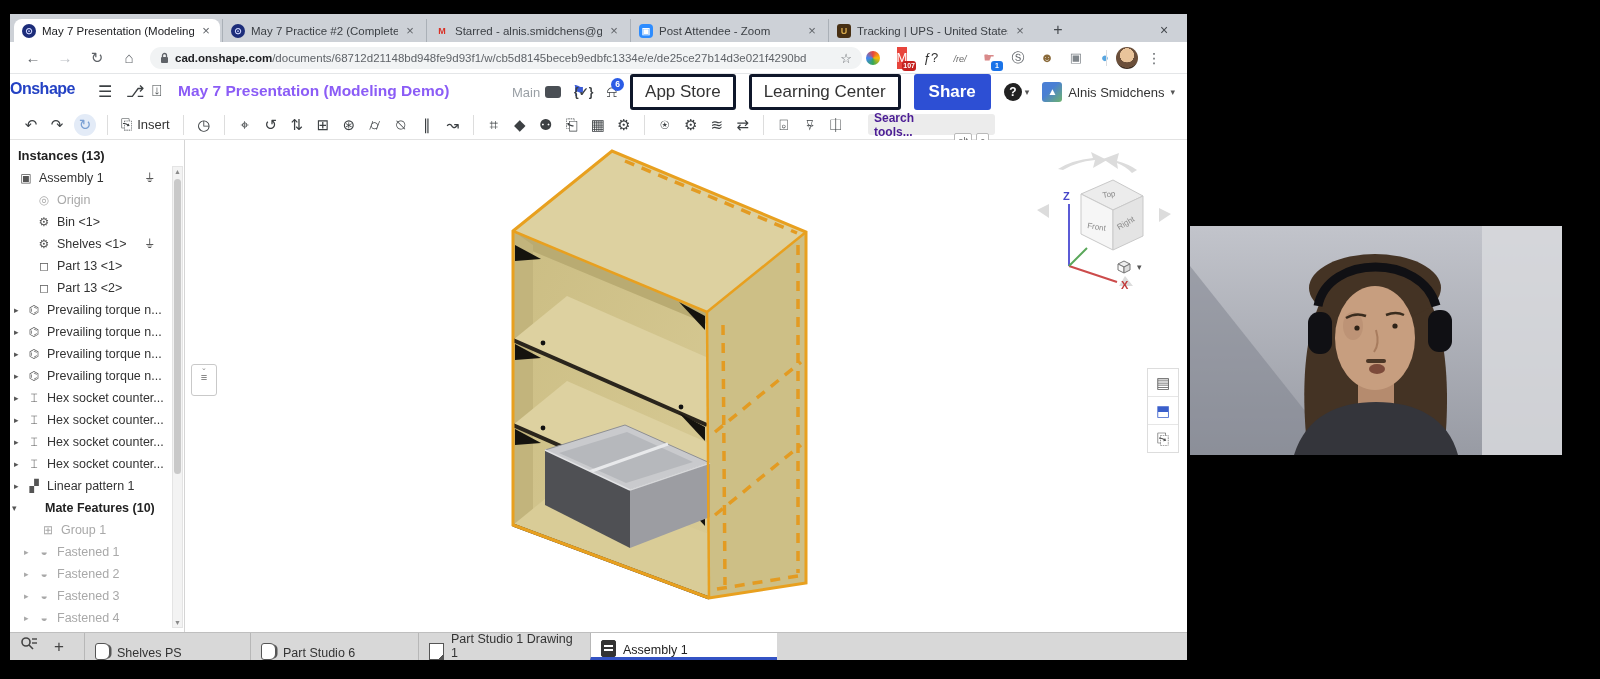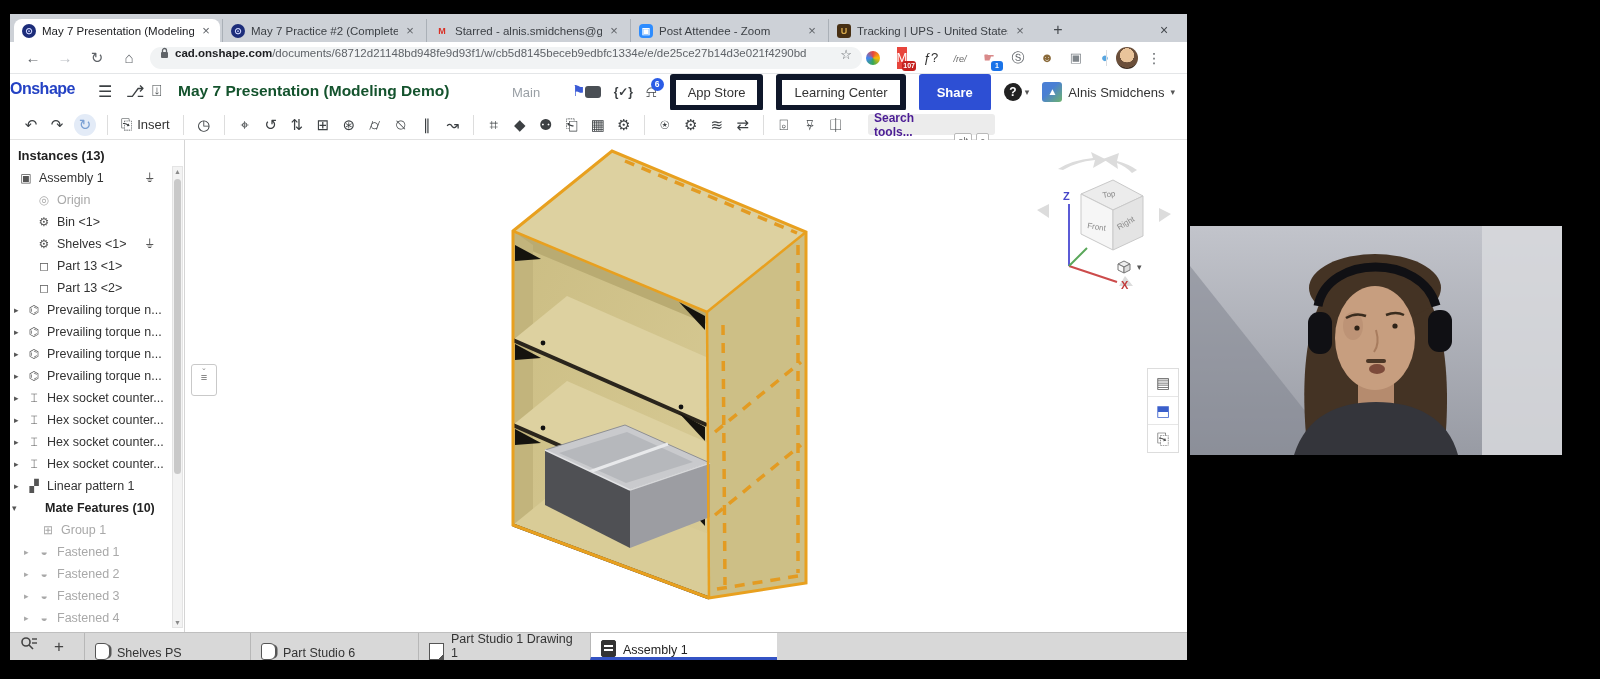--- a/index.html
+++ b/index.html
@@ -21,21 +21,21 @@
   .winclose{position:absolute;left:1142px;top:5px;width:24px;height:23px;text-align:center;
           font-size:14px;color:#45494e;line-height:22px;}
 
   
   .navbar{position:absolute;left:0;top:28px;width:1177px;height:32px;background:#fff;
           border-bottom:1px solid #e4e6e8;box-sizing:border-box;}
   .navico{position:absolute;top:5px;width:22px;height:22px;text-align:center;line-height:22px;
           font-size:15px;color:#5f6368;}
   .navico.dis{color:#bdc1c6;}
   .urlpill{position:absolute;left:140px;top:5px;width:712px;height:22px;background:#f1f3f4;
-           border-radius:11px;display:flex;align-items:flex-start;padding:0 10px;box-sizing:border-box;gap:6px;}
+           border-radius:11px;display:flex;align-items:center;padding:0 10px;box-sizing:border-box;gap:6px;}
   .lock{flex:0 0 auto;}
   .urltxt{font-size:11.5px;white-space:nowrap;overflow:hidden;}
   .urltxt .dom{color:#202124;font-weight:bold;}
   .urltxt .path{color:#5f6368;font-weight:normal;}
   .urlstar{margin-left:auto;color:#5f6368;font-size:13px;}
   .extrow{position:absolute;left:852px;top:5px;height:22px;display:flex;align-items:center;gap:7px;}
   .ext{position:relative;width:22px;height:22px;text-align:center;line-height:22px;font-size:13px;}
   .ext .g{display:inline-block;}
   .ext.rainbow .g{width:14px;height:14px;border-radius:50%;margin-top:4px;
      background:conic-gradient(#e8453c,#fbbc05,#34a853,#4285f4,#e8453c);color:transparent;}
@@ -44,31 +44,31 @@
      color:#fff;font-size:7px;line-height:10px;padding:0 1px;font-weight:bold;}
   .chravatar{width:22px;height:22px;border-radius:50%;
      background:radial-gradient(circle at 50% 38%,#e9c49b 0 40%,#6b4f3a 41% 70%,#3c2d22 71%);}
   .menudots{font-size:14px;color:#5f6368;}
   .extdiv{width:1px;height:16px;background:#dadce0;}
 
   
   .osheader{position:absolute;left:0;top:60px;width:1177px;height:36px;background:#fff;}
   .oslogo{position:absolute;left:0;top:6px;font-size:16px;font-weight:bold;color:#2442c4;letter-spacing:-.5px;}
   .hd-ic{position:absolute;top:8px;font-size:16px;color:#3c4043;}
-  .doctitle{position:absolute;left:168px;top:8px;font-size:15.5px;font-weight:bold;color:#14532d;white-space:nowrap;}
+  .doctitle{position:absolute;left:168px;top:8px;font-size:15.5px;font-weight:bold;color:#8b5cf6;white-space:nowrap;}
   .wsname{position:absolute;left:502px;top:11px;font-size:13px;color:#9aa0a6;}
   .eduflag{position:absolute;left:562px;top:8px;font-size:15px;color:#3b5bd6;}
   .hright{position:absolute;right:12px;top:3px;height:30px;display:flex;align-items:center;gap:13px;}
   .bubble{width:16px;height:12px;background:#4a4f55;border-radius:3px;position:relative;}
   .bubble:after{content:"";position:absolute;left:3px;bottom:-4px;border:4px solid transparent;border-top-color:#4a4f55;border-left-width:2px;border-right-width:2px;}
   .codechk{font-size:12px;color:#3c4043;font-weight:bold;}
   .bellwrap{position:relative;font-size:16px;color:#3c4043;}
   .bellbadge{position:absolute;top:-5px;right:-7px;background:#2b5ce6;color:#fff;border-radius:50%;
      width:13px;height:13px;font-size:8.5px;line-height:13px;text-align:center;font-weight:bold;}
-  .osbtn{border:6px solid #0f172a;border-radius:3px;background:#fff;color:#333;font-size:13px;
+  .osbtn{border:3px solid #0f172a;border-radius:3px;background:#fff;color:#333;font-size:17px;
      padding:5px 12px;font-family:inherit;}
   .osbtn.share{background:#2d4fd4;border-color:#2d4fd4;color:#fff;font-weight:bold;}
   .helpwrap{display:flex;align-items:center;gap:3px;}
   .helpcirc{width:18px;height:18px;border-radius:50%;background:#222;color:#fff;font-size:12px;
      line-height:18px;text-align:center;font-weight:bold;}
   .caret{font-size:9px;color:#555;}
   .userwrap{display:flex;align-items:center;gap:6px;font-size:13px;color:#333;}
   .usravatar{width:20px;height:20px;border-radius:3px;background:linear-gradient(135deg,#4a7fd4 40%,#6db36d);
      color:#fff;font-size:10px;line-height:20px;text-align:center;}
 

